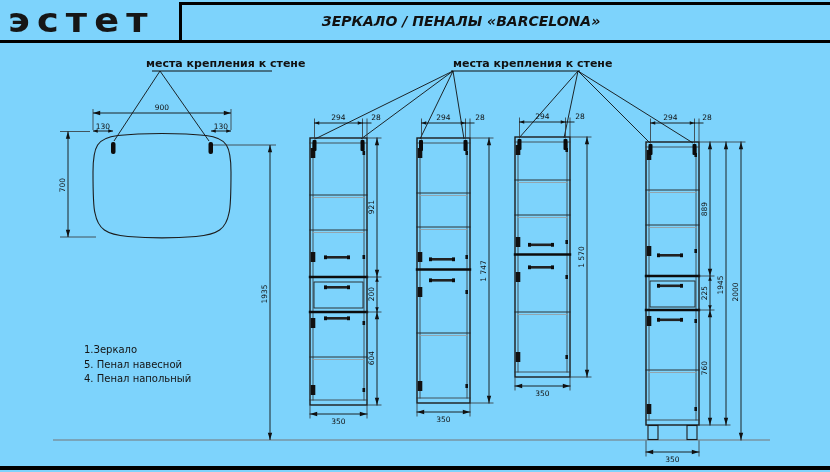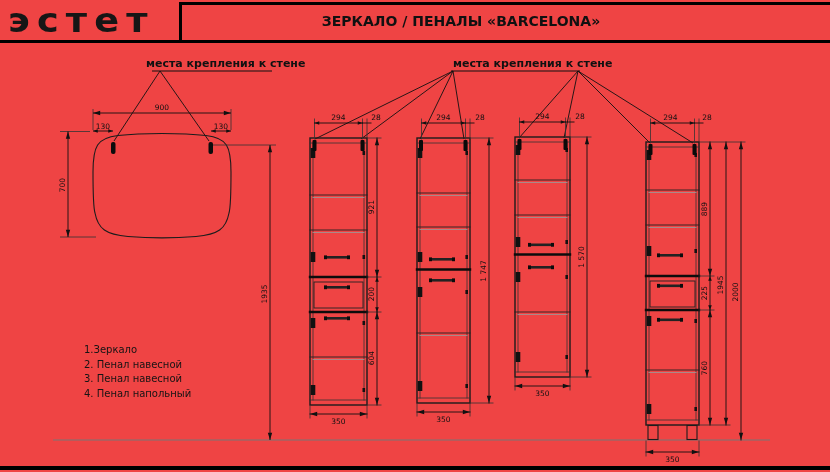--- a/index.html
+++ b/index.html
@@ -1,30 +1,30 @@
 <!DOCTYPE html>
 <html><head>
 <meta charset="utf-8">
 <style>
   html,body{margin:0;padding:0;background:#e8e8e8;}
   .page{
-    position:relative;width:830px;height:472px;background:#ef4444;
+    position:relative;width:830px;height:472px;background:#7dd3fc;
     font-family:"DejaVu Sans","Liberation Sans",sans-serif;overflow:hidden;
   }
   
   .logo{
     position:absolute;left:8px;top:1px;font-size:36px;font-weight:bold;
     letter-spacing:7px;color:#161616;transform:scale(1.02,0.94);transform-origin:left top;
   }
   .rule-top{position:absolute;left:180px;top:2px;width:650px;height:3px;background:#000;}
   .rule-bottom{position:absolute;left:0;top:40px;width:830px;height:3px;background:#000;}
   .rule-divider{position:absolute;left:179px;top:2px;width:3px;height:41px;background:#000;}
   .title{
     position:absolute;left:180px;top:13px;width:562px;text-align:center;
-    font-size:14px;font-weight:bold;color:#111;
+    font-size:14px;font-style:italic;font-weight:bold;color:#111;
   }
   
   .legend{position:absolute;left:84px;top:343px;font-size:10px;color:#141414;line-height:14.5px;}
   .legend div{white-space:nowrap;}
   
   svg.draw{position:absolute;left:0;top:0;}
   .bottom-border{position:absolute;left:0;top:466px;width:830px;height:4px;background:#000;}
   
   text{fill:#111;}
   .dim{font-size:7.5px;font-family:"DejaVu Sans","Liberation Sans",sans-serif;}
@@ -336,19 +336,18 @@
 
       <line x1="646" y1="441" x2="646" y2="456" stroke="#333" stroke-width="0.8"></line>
       <line x1="699" y1="441" x2="699" y2="456" stroke="#333" stroke-width="0.8"></line>
       <line x1="646" y1="452" x2="699" y2="452" stroke="#111" stroke-width="0.9" marker-start="url(#arr)" marker-end="url(#arr)"></line>
       <text class="dim" x="672.5" y="462" text-anchor="middle">350</text>
     </g>
   </svg>
 
   <div class="legend">
     <div>1.Зеркало</div>
-    <div>2. Пенал навесной</div>
-    <div>3. Пенал навесной</div>
+    <div>5. Пенал навесной</div>
     <div>4. Пенал напольный</div>
   </div>
 
   <div class="bottom-border"></div>
 </div>
 
 </body></html>

